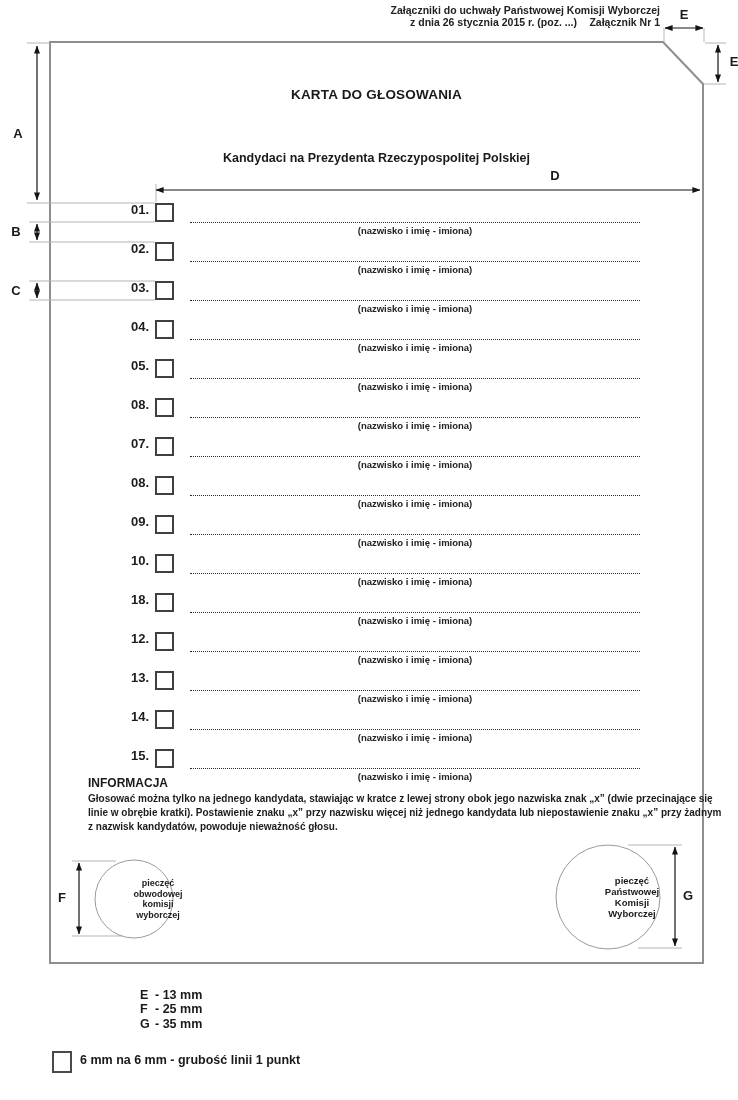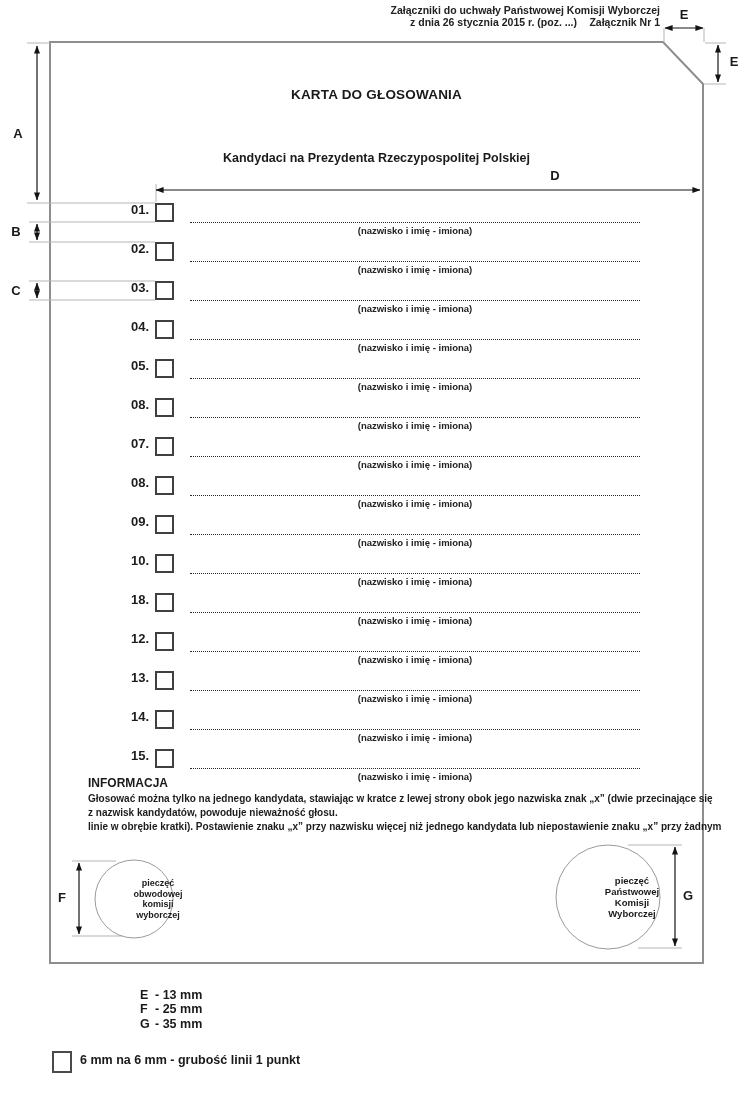--- a/index.html
+++ b/index.html
@@ -211,23 +211,23 @@
         <span class="row-caption">(nazwisko i imię - imiona)</span>
       </div>
 
   </div>
 
   <div class="abs info-title">INFORMACJA</div>
   <div class="abs info-body">
 
       <div class="info-line">Głosować można tylko na jednego kandydata, stawiając w kratce z lewej strony obok jego nazwiska znak „x” (dwie przecinające się</div>
 
+      <div class="info-line">linie w obrębie kratki). Postawienie znaku „x” przy nazwisku więcej niż jednego kandydata lub niepostawienie znaku „x” przy żadnym</div>
+
       <div class="info-line">z nazwisk kandydatów, powoduje nieważność głosu.</div>
-
-      <div class="info-line">linie w obrębie kratki). Postawienie znaku „x” przy nazwisku więcej niż jednego kandydata lub niepostawienie znaku „x” przy żadnym</div>
 
   </div>
 
   <div class="abs stamp-label stamp-left-label">
 
       <span class="stamp-line">pieczęć</span>
 
       <span class="stamp-line">obwodowej</span>
 
       <span class="stamp-line">komisji</span>

